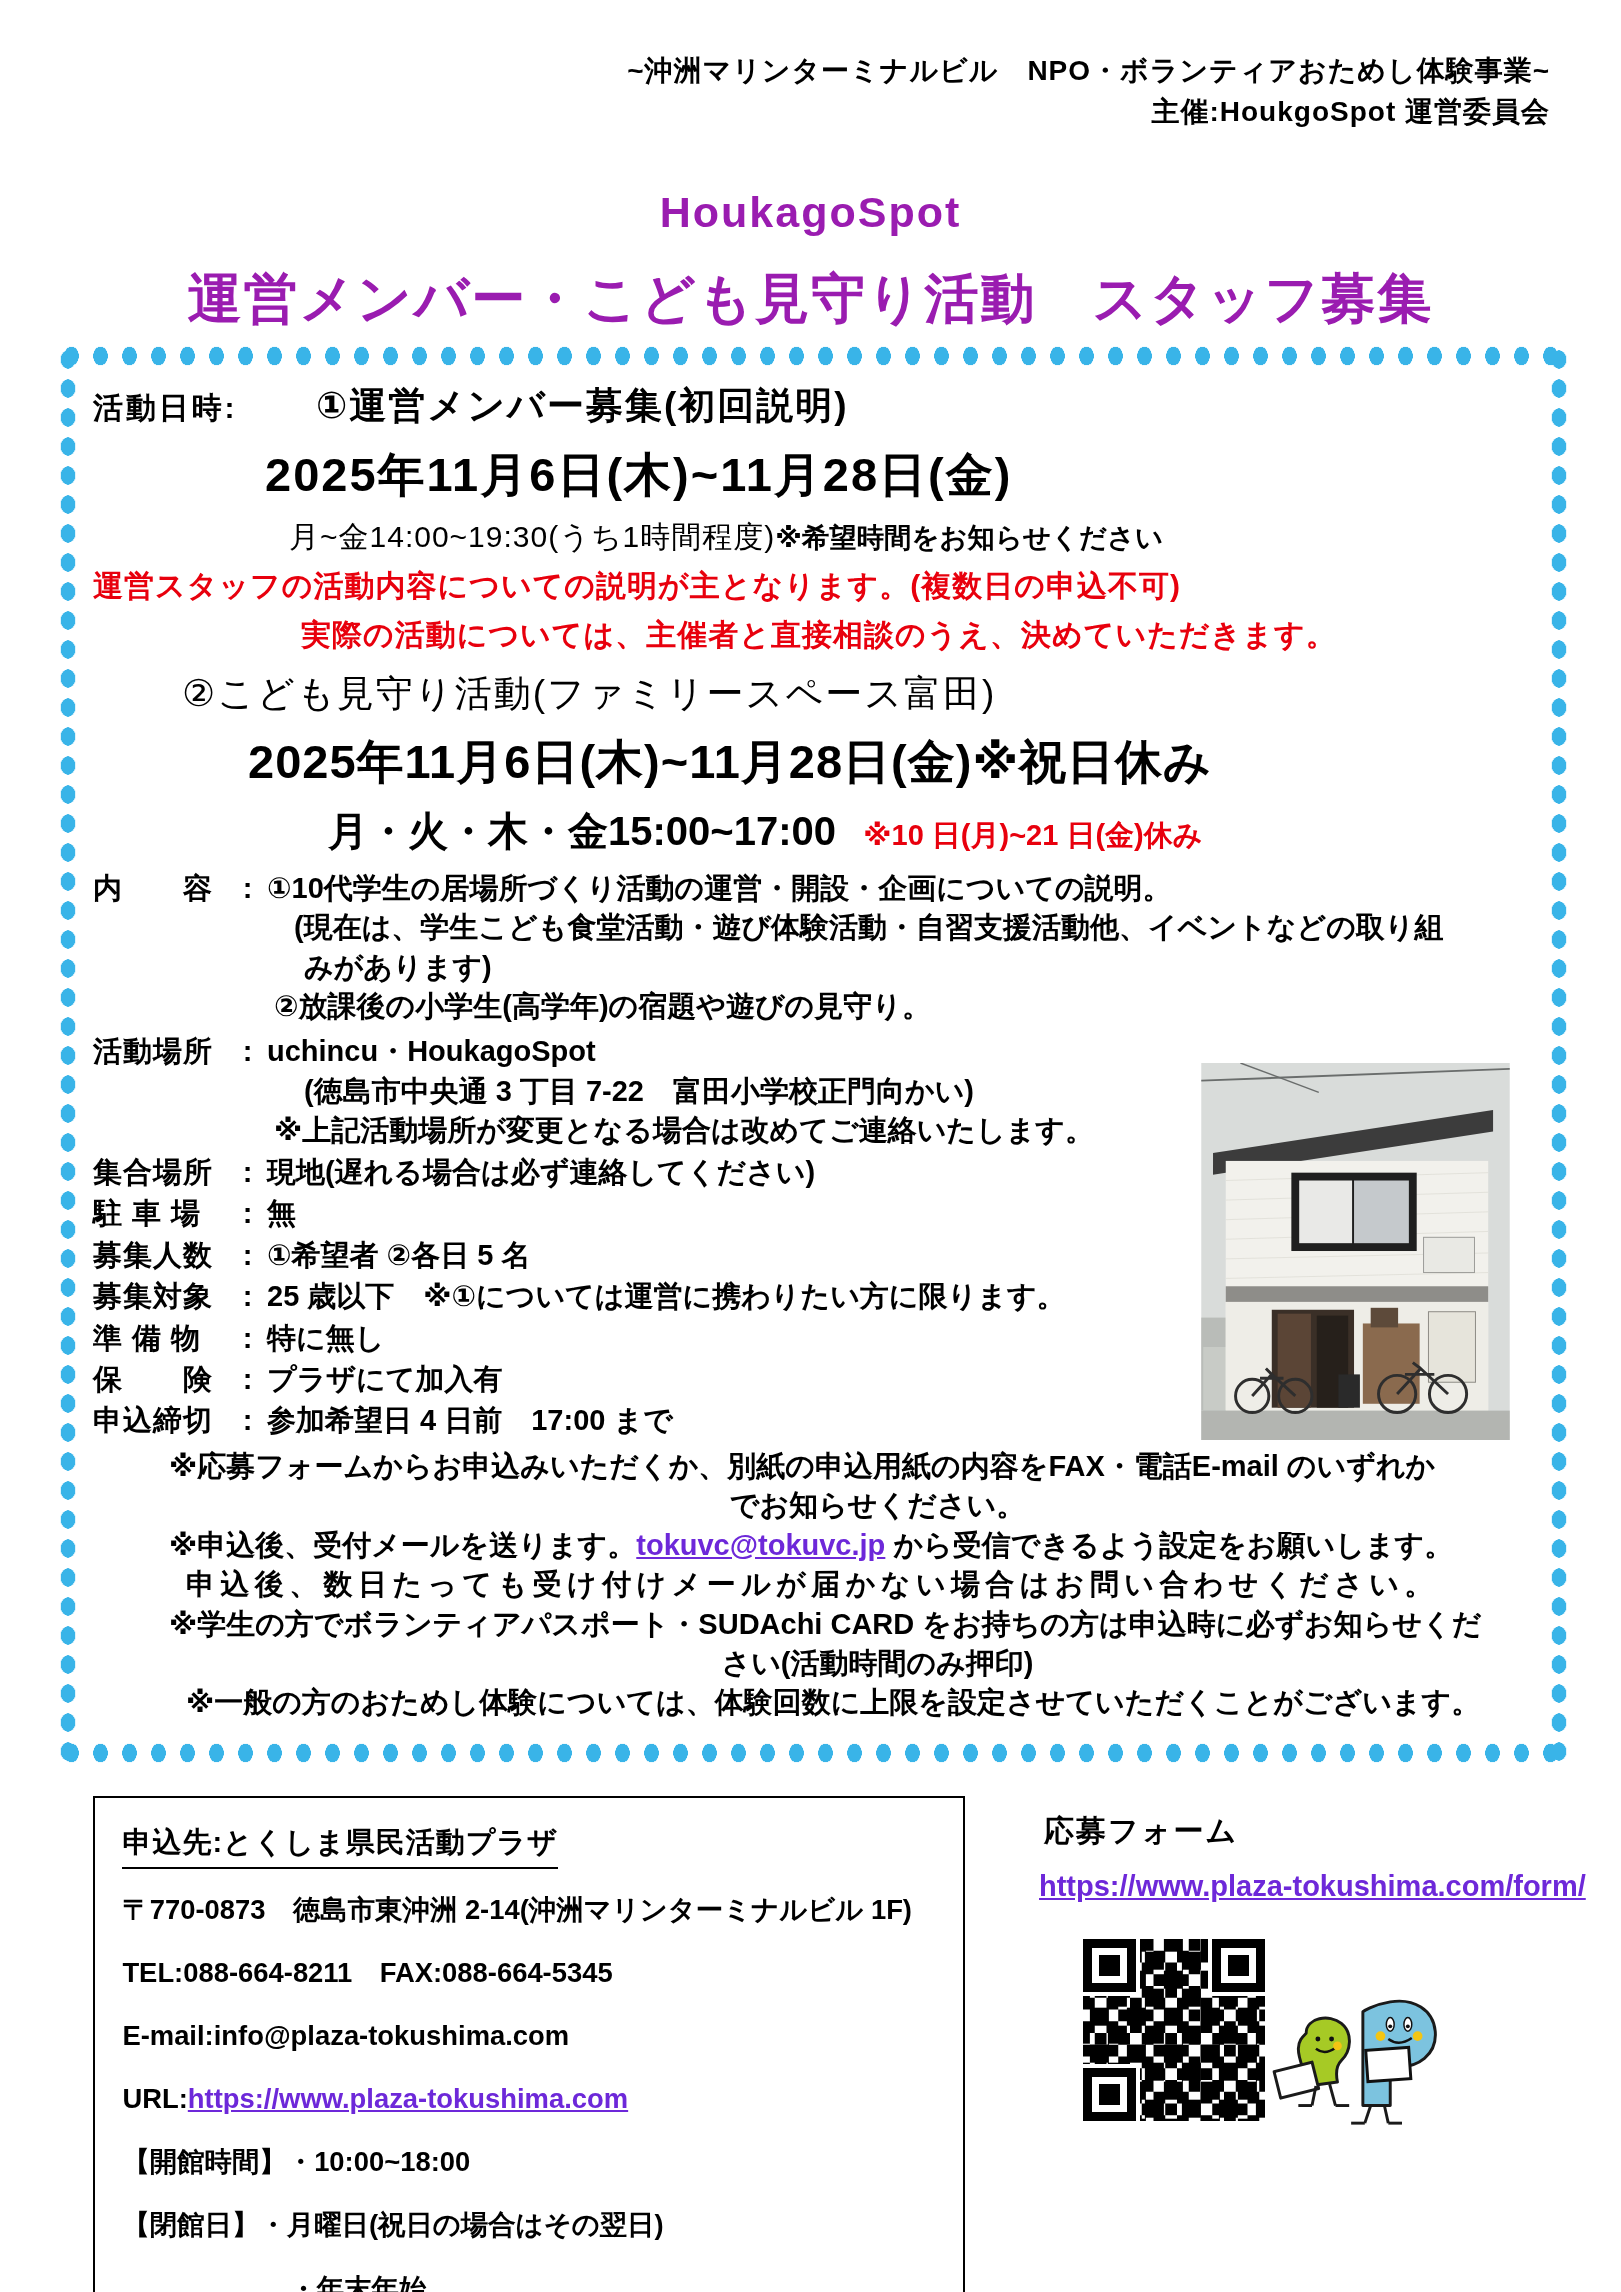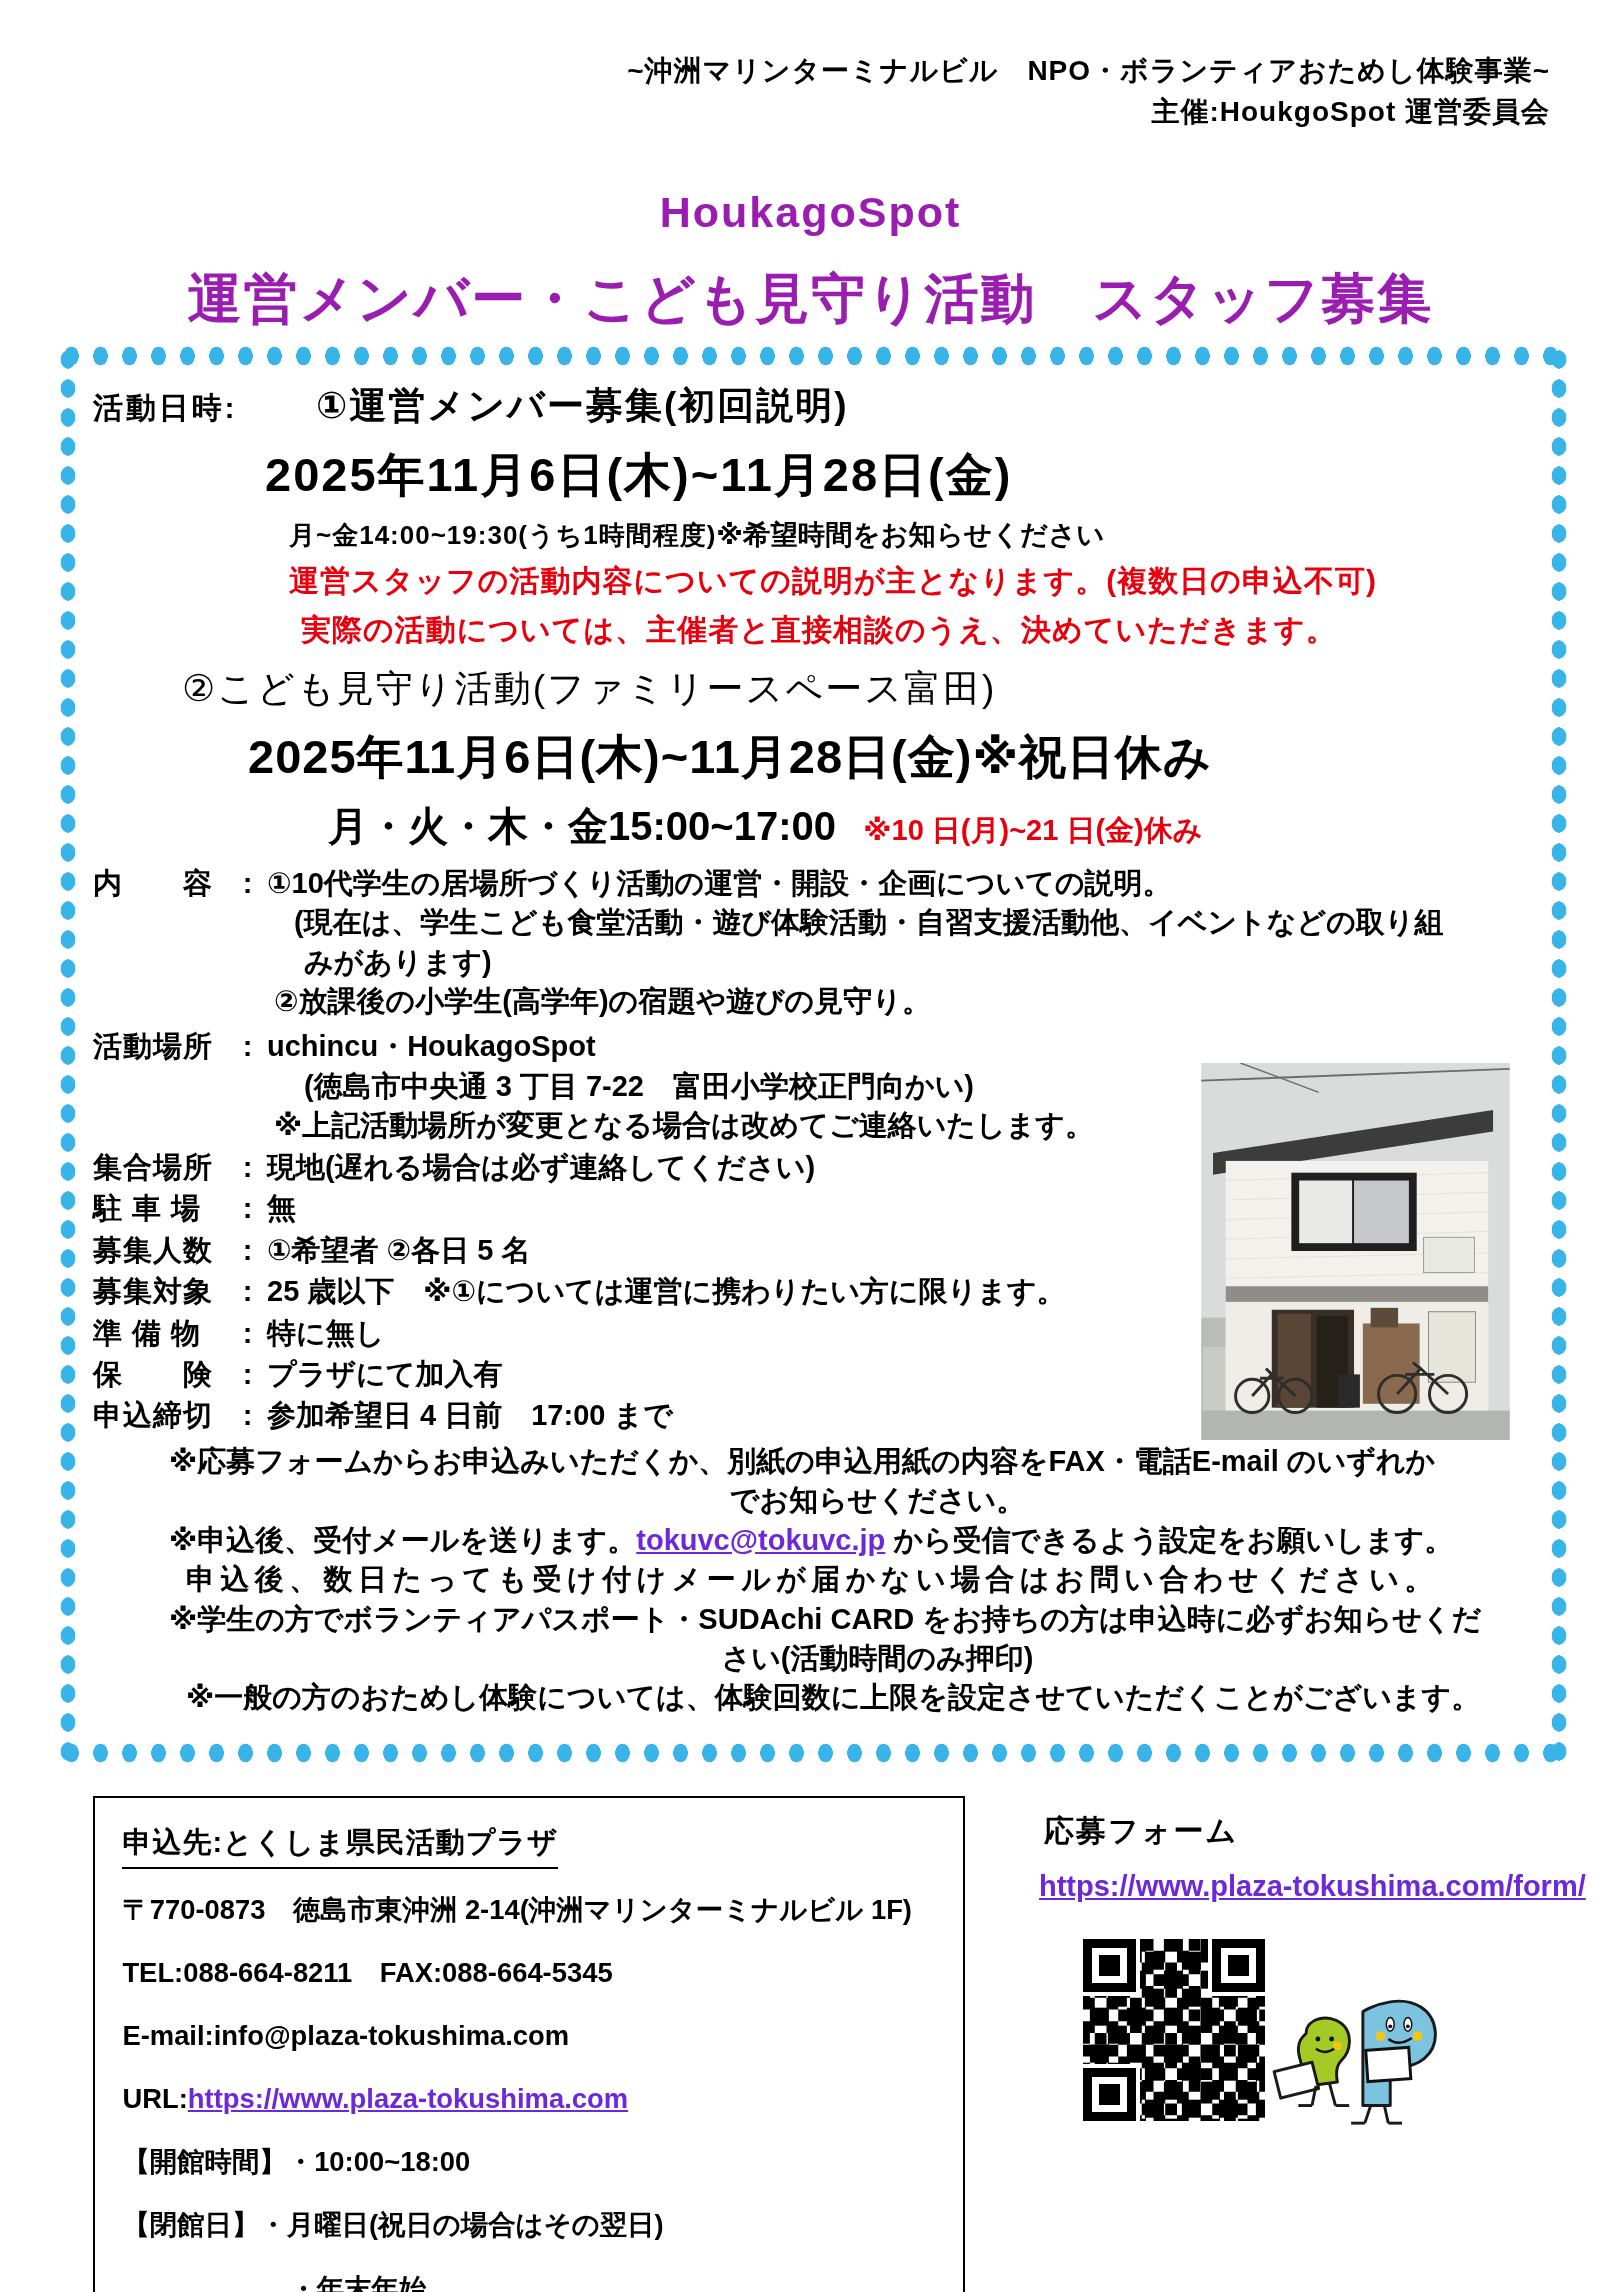--- a/index.html
+++ b/index.html
@@ -23,24 +23,24 @@
   .dots-top{top:0;}.dots-bottom{bottom:0;}
   .dots-left{left:0;}.dots-right{right:0;}
 
   .content{position:absolute;left:93px;top:365px;width:1451px;font-size:29px;font-weight:600;}
 
   .sched-row{display:flex;align-items:baseline;margin-top:15.7px;}
   .sched-label{font-size:30px;letter-spacing:2.9px;width:223px;flex:0 0 auto;}
   .h1{font-size:37px;font-weight:800;letter-spacing:2px;}
   .big-date{font-size:47px;font-weight:800;letter-spacing:2px;margin-left:172px;margin-top:13.7px;}
   .time-line{margin-left:196px;margin-top:9.8px;}
-  .time-main{font-size:26px;font-weight:700;letter-spacing:1px;}
+  .time-main{font-size:30px;font-weight:400;letter-spacing:1px;}
   .time-note{font-size:27.4px;font-weight:800;}
   .red{color:#e8000d;}
-  .warn{font-size:30px;font-weight:800;margin-left:196px;margin-top:7.8px;letter-spacing:1px;}
+  .warn{font-size:30px;font-weight:800;margin-top:7.8px;letter-spacing:1px;}
   .warn2{margin-left:208px;}
   .h2-line{font-size:37px;font-weight:400;letter-spacing:2px;margin-left:89px;margin-top:13.7px;}
   .big-date2{font-size:47px;font-weight:800;letter-spacing:1px;margin-left:155px;margin-top:11.8px;}
   .time-line2{margin-left:235px;margin-top:9.8px;}
   .time-main2{font-size:40px;font-weight:800;}
   .time-note2{font-size:29px;font-weight:800;margin-left:27.4px;}
   .extend{font-size:29px;font-weight:800;text-align:right;margin-top:9.8px;padding-right:5.9px;}
 
   .drow{display:flex;align-items:baseline;line-height:1.36;margin-top:2px;}
   .dlabel{width:135px;flex:0 0 auto;letter-spacing:1px;}

